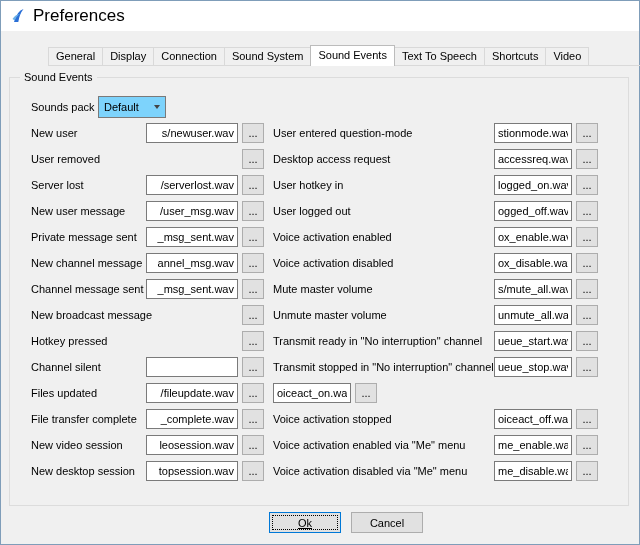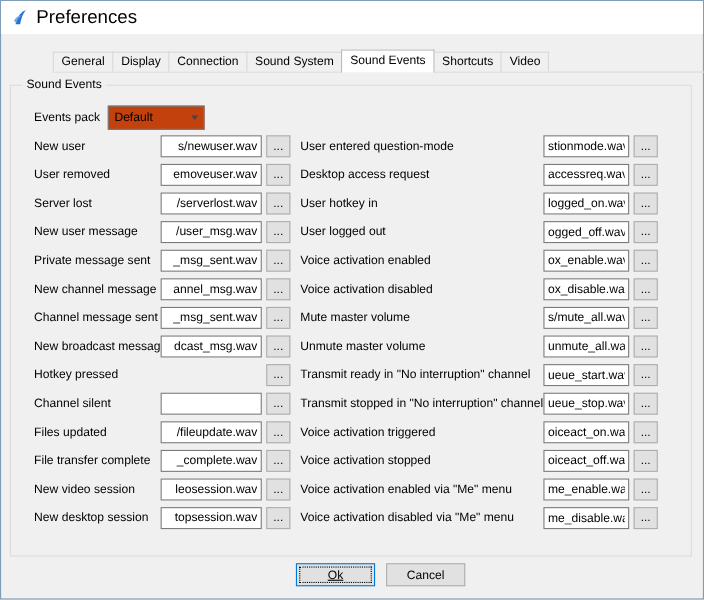--- a/index.html
+++ b/index.html
@@ -46,22 +46,22 @@
   .groupbox{
     position:absolute;left:8px;top:76px;width:620px;height:429px;
     border:1px solid #dcdcdc;box-sizing:border-box;
   }
   .group-legend{
     position:absolute;left:19px;top:70px;background:#f0f0f0;padding:0 4px;z-index:1;
   }
   
   .sp-label{position:absolute;left:30px;top:100px;}
   .combo{
-    position:absolute;left:97px;top:95px;width:88px;height:22px;
-    background:#c2410c;border:1px solid #7a7a7a;box-sizing:border-box;
+    position:absolute;left:97px;top:95px;width:68px;height:22px;
+    background:#7dd3fc;border:1px solid #7a7a7a;box-sizing:border-box;
     display:flex;align-items:center;padding:0 5px;cursor:default;
   }
   .combo .combo-arrow{
     margin-left:auto;width:0;height:0;
     border-left:3.5px solid transparent;border-right:3.5px solid transparent;
     border-top:4px solid #444;
   }
   
   .col{position:absolute;top:119px;}
   .col-left{left:30px;width:233px;}
@@ -105,46 +105,46 @@
     <span class="title">Preferences</span>
   </div>
 
   <div class="tabbar">
 
     <div class="tab">General</div>
       <div class="tab">Display</div>
       <div class="tab">Connection</div>
       <div class="tab">Sound System</div>
       <div class="tab active">Sound Events</div>
+      <div class="tab">Text To Speech</div>
       <div class="tab">Shortcuts</div>
       <div class="tab">Video</div>
       <span class="tab-scroll">
       <button><span class="arrow-dim">◄</span></button>
       <button><span class="arrow">►</span></button>
     </span>
   </div>
 
   <span class="group-legend">Sound Events</span>
   <div class="groupbox"></div>
 
-  <span class="sp-label">Events pack</span>
+  <span class="sp-label">Sounds pack</span>
   <div class="combo">
     <span>Default</span>
     <span class="combo-arrow"></span>
   </div>
 
   <div class="col col-left">
       <div class="srow">
         <span class="rlabel">New user</span>
         <input type="text" value="s/newuser.wav" style="">
         <button class="browse">...</button>
       </div>
       <div class="srow">
         <span class="rlabel">User removed</span>
-        <input type="text" value="emoveuser.wav" style="">
         <button class="browse">...</button>
       </div>
       <div class="srow">
         <span class="rlabel">Server lost</span>
         <input type="text" value="/serverlost.wav" style="">
         <button class="browse">...</button>
       </div>
       <div class="srow">
         <span class="rlabel">New user message</span>
         <input type="text" value="/user_msg.wav" style="">
@@ -160,21 +160,20 @@
         <input type="text" value="annel_msg.wav" style="">
         <button class="browse">...</button>
       </div>
       <div class="srow">
         <span class="rlabel">Channel message sent</span>
         <input type="text" value="_msg_sent.wav" style="">
         <button class="browse">...</button>
       </div>
       <div class="srow">
         <span class="rlabel">New broadcast message</span>
-        <input type="text" value="dcast_msg.wav" style="">
         <button class="browse">...</button>
       </div>
       <div class="srow">
         <span class="rlabel">Hotkey pressed</span>
         <button class="browse">...</button>
       </div>
       <div class="srow">
         <span class="rlabel">Channel silent</span>
         <input type="text" value="" style="">
         <button class="browse">...</button>
@@ -245,21 +244,20 @@
         <span class="rlabel">Transmit ready in "No interruption" channel</span>
         <input type="text" value="ueue_start.wav" style="">
         <button class="browse">...</button>
       </div>
       <div class="srow">
         <span class="rlabel">Transmit stopped in "No interruption" channel</span>
         <input type="text" value="ueue_stop.wav" style="">
         <button class="browse">...</button>
       </div>
       <div class="srow">
-        <span class="rlabel">Voice activation triggered</span>
         <input type="text" value="oiceact_on.wav" style="">
         <button class="browse">...</button>
       </div>
       <div class="srow">
         <span class="rlabel">Voice activation stopped</span>
         <input type="text" value="oiceact_off.wav" style="">
         <button class="browse">...</button>
       </div>
       <div class="srow">
         <span class="rlabel">Voice activation enabled via "Me" menu</span>

